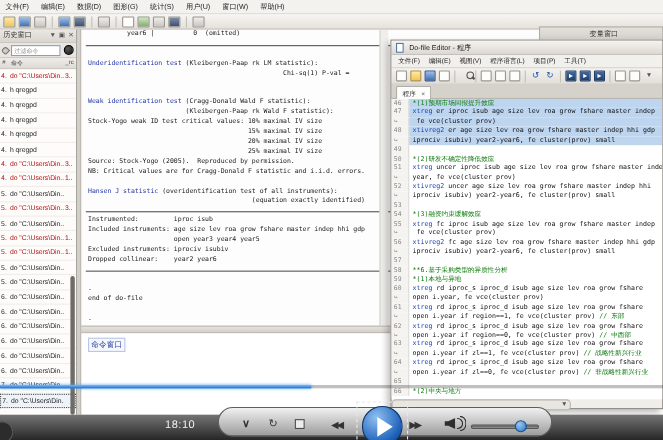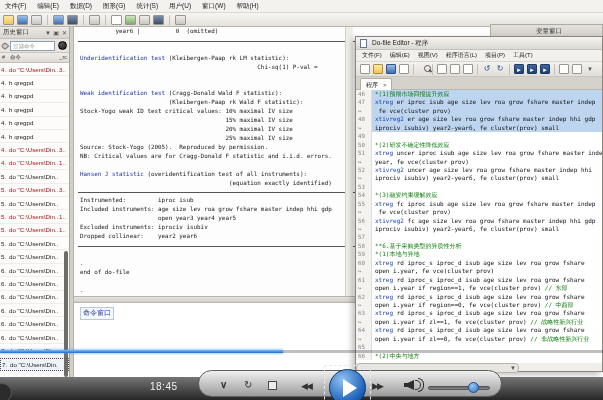--- a/index.html
+++ b/index.html
@@ -491,21 +491,21 @@
       </div>
     <div class="ed-hscroll">
       <span class="arr">▼</span>
     </div>
   </div>
 
   <div class="prog-track"></div>
   <div class="prog-fill" id="prog-fill" style="width: 283.41px;"></div>
   <div class="player-bar"></div>
   <div class="corner-stub"></div>
-  <div class="ptime">18:45</div>
+  <div class="ptime">18:10</div>
   <div class="pill"></div>
   <span class="pico" style="left:220px; top:379px; font-size:10px; font-weight:bold;">∨</span>
   <span class="pico" style="left:244px; top:379px; font-size:10px;">↻</span>
   <span class="stopbox"></span>
   <span class="pico" style="left:301px; top:381px; font-size:9px; letter-spacing:-2px;">◀◀</span>
   <div class="playfocus"></div>
   <div class="playbtn">
       <span class="tri"></span>
     </div>
   <span class="pico" style="left:372px; top:381px; font-size:9px; letter-spacing:-2px;">▶▶</span>

